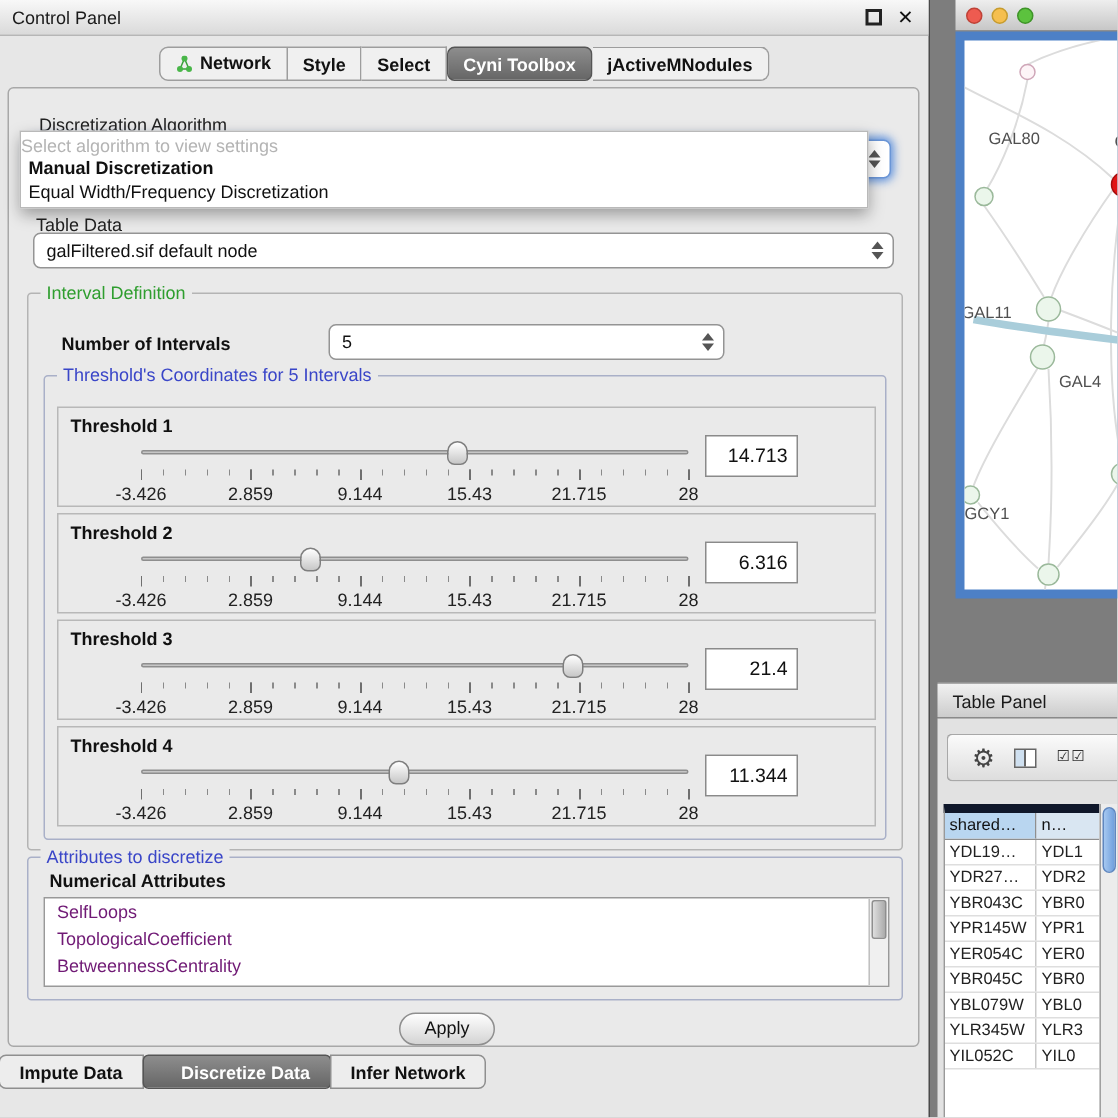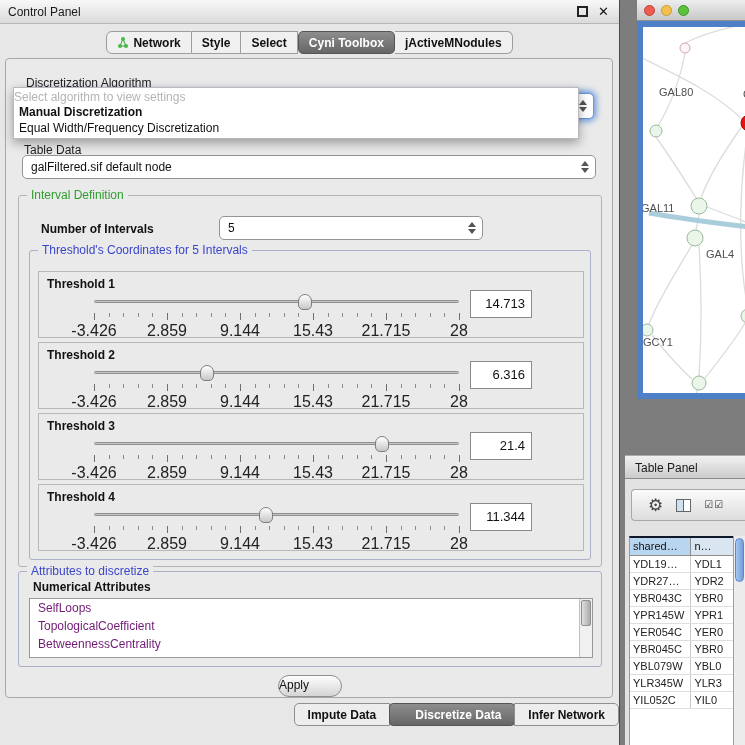--- a/index.html
+++ b/index.html
@@ -8,21 +8,21 @@
 
   
   .cp { position:absolute; left:0; top:0; width:620px; height:745px; background:#e7e7e7; border-right:1px solid #4a4a4a; }
   .cp-titlebar { position:absolute; top:0; left:0; right:0; height:24px; background:linear-gradient(#f8f8f8,#dadada); border-bottom:1px solid #b6b6b6; }
   .cp-title { position:absolute; left:8px; top:5px; font-size:12px; color:#1a1a1a; }
   .float-btn { position:absolute; right:31px; top:6px; width:11px; height:11px; border:2px solid #222; background:transparent; }
   .close-btn { position:absolute; right:10px; top:4px; font-size:13px; font-weight:bold; color:#111; cursor:default; }
 
   .top-tabs { position:absolute; top:31px; left:0; right:0; display:flex; justify-content:center; }
   .tab { font-size:12px; font-weight:bold; padding:4px 10px; background:#f0f0f0; border:1px solid #9d9d9d; border-left:none; color:#111; display:flex; align-items:center; gap:4px; height:23px; }
-  .tab:first-child { border-left:1px solid #9d9d9d; border-radius:6px 0 0 6px; }
+  .tab:first-child { border-left:1px solid #9d9d9d; border-radius:6px 0 0 6px;align-items:flex-end; }
   .tab:last-child { border-radius:0 6px 6px 0; }
   .tab.active { background:linear-gradient(#8d8d8d,#666); color:#fff; border-radius:5px; border:1px solid #555; }
 
   .main-box { position:absolute; left:5px; top:58px; width:608px; height:640px; background:#eaeaea; border:1px solid #a8a8a8; border-radius:4px; }
 
   .algo-title { position:absolute; left:20px; top:17px; font-size:12px; color:#222; z-index:1;text-align:center; }
   .combo { position:absolute; background:#fff; border:1px solid #949494; border-radius:5px; font-size:12px; color:#111; }
   .combo .val { position:absolute; left:8px; top:50%; transform:translateY(-50%); white-space:nowrap; }
   .combo .arrows { position:absolute; right:6px; top:50%; transform:translateY(-50%); display:flex; flex-direction:column; gap:2px; }
   .arr-up { width:0; height:0; border-left:4px solid transparent; border-right:4px solid transparent; border-bottom:5px solid #555; }
@@ -47,34 +47,34 @@
   .combo-ni { left:200px; top:20px; width:264px; height:24px; }
   .g-thresh { left:10px; top:54px; width:562px; height:310px; border-color:#a9b0c8; }
 
   .th-panel { position:absolute; left:8px; width:546px; height:67px; border:1px solid #b8b8b8; background:#eaeaea; }
   .th-label { position:absolute; left:8px; top:5px; font-size:12px; font-weight:bold; color:#111; }
   .slider { position:absolute; left:55px; top:22px; width:365px; height:16px; }
   .slider-track { position:absolute; left:0; right:0; top:6px; height:3px; background:#c6c6c6; border:1px solid #8e8e8e; border-radius:2px; }
   .slider-thumb { position:absolute; top:0; width:14px; height:16px; transform:translateX(-50%); background:linear-gradient(#ffffff,#c7c7c7); border:1px solid #7e7e7e; border-radius:7px 7px 5px 5px; }
   .ticks-minor { position:absolute; left:55px; top:41px; width:366px; height:4px; background:repeating-linear-gradient(to right,#8a8a8a 0 1px,transparent 1px 14.6px); }
   .ticks-major { position:absolute; left:55px; top:41px; width:366px; height:7px; background:repeating-linear-gradient(to right,#6f6f6f 0 1px,transparent 1px 73px); }
-  .scale { position:absolute; left:55px; top:50px; width:365px; height:12px; font-size:16px; color:#222; }
+  .scale { position:absolute; left:55px; top:50px; width:365px; height:12px; font-size:12px; color:#222; }
   .scale span { position:absolute; transform:translateX(-50%); white-space:nowrap; }
   .val-box { position:absolute; left:431px; top:18px; width:62px; height:28px; background:#fff; border:1px solid #8a8a8a; font-size:13px; color:#111; text-align:right; line-height:26px; padding-right:6px; }
 
   .g-attr { left:12px; top:512px; width:584px; height:96px; border-color:#a9b0c8; }
   .attr-sub { position:absolute; left:14px; top:8px; font-size:12px; font-weight:bold; color:#111; }
   .listbox { position:absolute; left:10px; top:26px; width:564px; height:60px; background:#fff; border:1px solid #999; overflow:hidden; }
   .listbox .item { font-size:12px; color:#701a75; padding:1px 8px 0; line-height:17px; white-space:nowrap; }
   .list-scroll { position:absolute; right:0; top:0; bottom:0; width:13px; background:#f0f0f0; border-left:1px solid #c0c0c0; }
   .list-thumb { position:absolute; top:1px; left:1px; right:1px; height:26px; background:linear-gradient(90deg,#dedede,#ababab); border:1px solid #8f8f8f; border-radius:2px; }
 
-  .apply-btn { position:absolute; left:272px; top:616px; width:64px; height:22px; background:linear-gradient(#fefefe,#d4d4d4); border:1px solid #8f8f8f; border-radius:11px; font-size:12px; color:#111; text-align:left; line-height:19px; }
-
-  .bottom-tabs { position:absolute; left:0; right:0; top:703px; display:flex; justify-content:flex-end; }
+  .apply-btn { position:absolute; left:260px; top:616px; width:64px; height:22px; background:linear-gradient(#fefefe,#d4d4d4); border:1px solid #8f8f8f; border-radius:11px; font-size:12px; color:#111; text-align:center; line-height:19px; }
+
+  .bottom-tabs { position:absolute; left:0; right:0; top:703px; display:flex; justify-content:flex-start; }
   .btab { font-size:12px; font-weight:bold; padding:4px 13px; background:#ededed; border:1px solid #8f8f8f; margin-left:-1px; color:#111; height:23px; }
   .btab:first-child { border-radius:5px 0 0 5px; }
   .btab:last-child { border-radius:0 5px 5px 0; }
   .btab.active { background:linear-gradient(#8d8d8d,#666); color:#fff; border-color:#555; border-radius:4px;padding-left:25px; }
 
   
   .nw { position:absolute; left:625px; top:0; width:120px; height:399px;margin-left:12px; }
   .nw-titlebar { position:absolute; top:0; left:0; right:0; height:21px; background:linear-gradient(#eeeeee,#c7c7c7); border-bottom:1px solid #8f8f8f; }
   .tl { position:absolute; top:5px; width:11px; height:11px; border-radius:50%; }
   .tl.red { left:7px; background:#ee5b50; border:1px solid #bf4237; }
@@ -85,21 +85,21 @@
 
   
   .tp { position:absolute; left:625px; top:455px; width:120px; height:290px; }
   .tp-header { position:absolute; top:0; left:0; right:0; height:24px; background:linear-gradient(#f1f1f1,#cccccc); border-bottom:1px solid #8a8a8a; border-top:1px solid #aaa;text-align:center; }
   .tp-title { position:absolute; left:10px; top:5px; font-size:12px; color:#1a1a1a; }
   .tp-body { position:absolute; top:24px; left:0; right:0; bottom:0; background:#e2e2e2; }
   .tp-toolbar { position:absolute; left:6px; top:10px; right:0; height:32px; background:linear-gradient(#fbfbfb,#dddddd); border:1px solid #a8a8a8; border-right:none; border-radius:4px 0 0 4px; display:flex; align-items:center; gap:13px; padding-left:16px; overflow:hidden; }
   .tb-icon { font-size:17px; color:#444; line-height:1; }
   .tb-icon.checks { font-size:10px; letter-spacing:1px; color:#333; }
   .tb-col-icon { display:inline-block; width:15px; height:13px; border:1px solid #666; background:linear-gradient(90deg,#cfe0f0 0 6px,#666 6px 7px,#fff 7px); }
-  .tp-table { position:absolute; left:4px; top:57px; width:104px; bottom:0; background:#fff; border-left:1px solid #999; border-top:2px solid #0f172a; overflow:hidden; }
+  .tp-table { position:absolute; left:4px; top:57px; width:104px; bottom:0; background:#fff; border-left:1px solid #999; border-top:6px solid #0f172a; overflow:hidden; }
   .tp-row { display:flex; height:17px; border-bottom:1px solid #dedede; }
   .tp-row.head { height:18px; border-bottom:1px solid #8f8f8f; }
   .tp-cell { font-size:11px; color:#222; padding:2px 3px 0; overflow:hidden; white-space:nowrap; }
   .c1 { width:62px; border-right:1px solid #c9c9c9; }
   .c2 { width:42px; }
   .tp-row.head .c1 { background:#b9d6f0; border-right:1px solid #8f8f8f; color:#111; }
   .tp-row.head .c2 { background:#d9e6f2; color:#111; }
   .tp-scroll { position:absolute; right:0; top:57px; bottom:0; width:12px; background:#ececec; border-left:1px solid #a0a0a0; }
   .tp-scroll-thumb { position:absolute; left:1px; right:1px; top:2px; height:44px; border-radius:5px; background:linear-gradient(90deg,#a6c8f0,#6f9fdd); border:1px solid #5f87c0; }
 </style>

